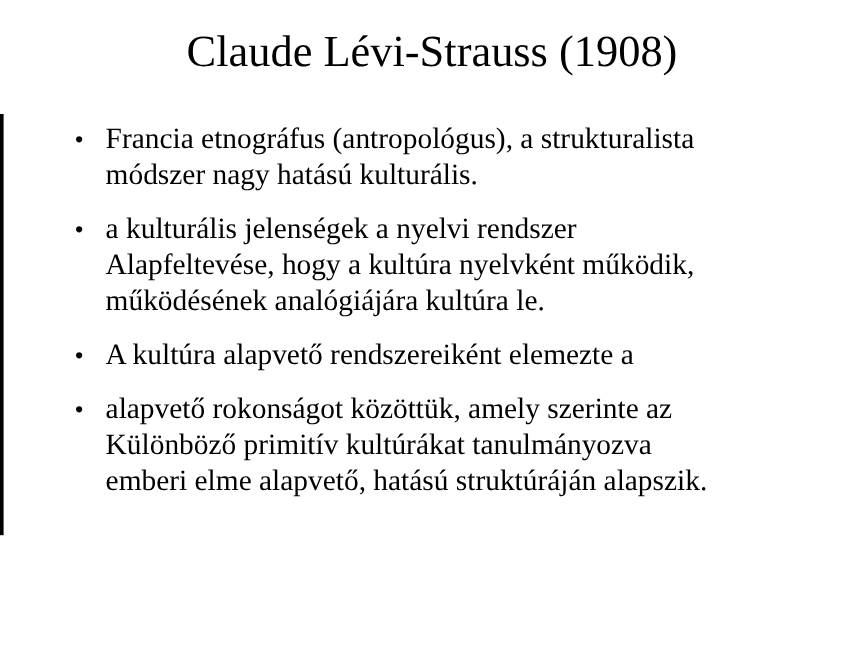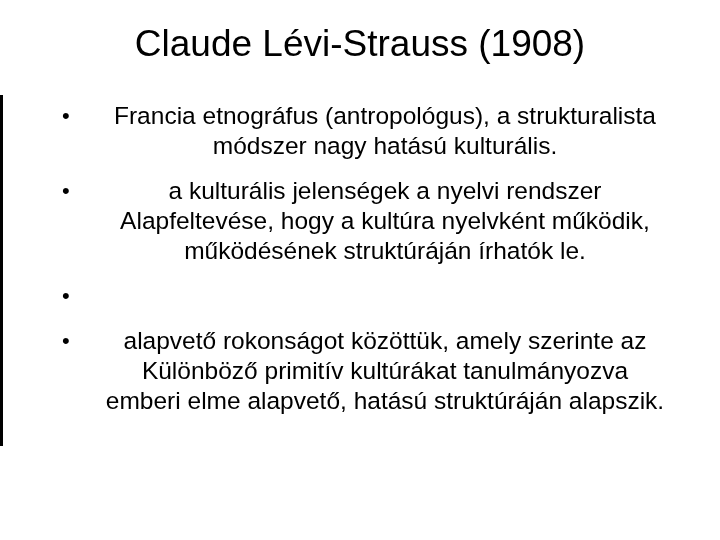--- a/index.html
+++ b/index.html
@@ -6,21 +6,21 @@
     margin: 0;
     padding: 0;
     background: #ffffff;
   }
   .slide {
     position: relative;
     width: 720px;
     height: 540px;
     background: #ffffff;
     overflow: hidden;
-    font-family: Liberation Sans, sans-serif;
+    font-family: Liberation Serif, serif;
     color: #000000;
   }
   .edge-line {
     position: absolute;
     left: 0;
     top: 95px;
     width: 3px;
     height: 351px;
     background: #000000;
   }
@@ -53,21 +53,20 @@
     line-height: 30px;
     text-align: left;
   }
   .bullet-lines {
     flex: 1 1 auto;
   }
   .bullet-line {
     font-size: 24.5px;
     line-height: 30px;
     white-space: nowrap;
-    text-align: center;
   }
 </style>
 </head>
 <body>
 
 <div class="slide">
 
   <div class="edge-line"></div>
 
   <div class="slide-title">Claude Lévi-Strauss (1908)</div>
@@ -80,27 +79,28 @@
         <div class="bullet-line">Francia etnográfus (antropológus), a strukturalista</div>
         <div class="bullet-line">módszer nagy hatású kulturális.</div>
       </div>
     </div>
 
     <div class="bullet-item">
       <div class="bullet-marker">•</div>
       <div class="bullet-lines">
         <div class="bullet-line">a kulturális jelenségek a nyelvi rendszer</div>
         <div class="bullet-line">Alapfeltevése, hogy a kultúra nyelvként működik,</div>
-        <div class="bullet-line">működésének struktúráján írhatók le.</div>
+        <div class="bullet-line">működésének analógiájára kultúra le.</div>
       </div>
     </div>
 
     <div class="bullet-item">
       <div class="bullet-marker">•</div>
       <div class="bullet-lines">
+        <div class="bullet-line">A kultúra alapvető rendszereiként elemezte a</div>
       </div>
     </div>
 
     <div class="bullet-item">
       <div class="bullet-marker">•</div>
       <div class="bullet-lines">
         <div class="bullet-line">alapvető rokonságot közöttük, amely szerinte az</div>
         <div class="bullet-line">Különböző primitív kultúrákat tanulmányozva</div>
         <div class="bullet-line">emberi elme alapvető, hatású struktúráján alapszik.</div>
       </div>

